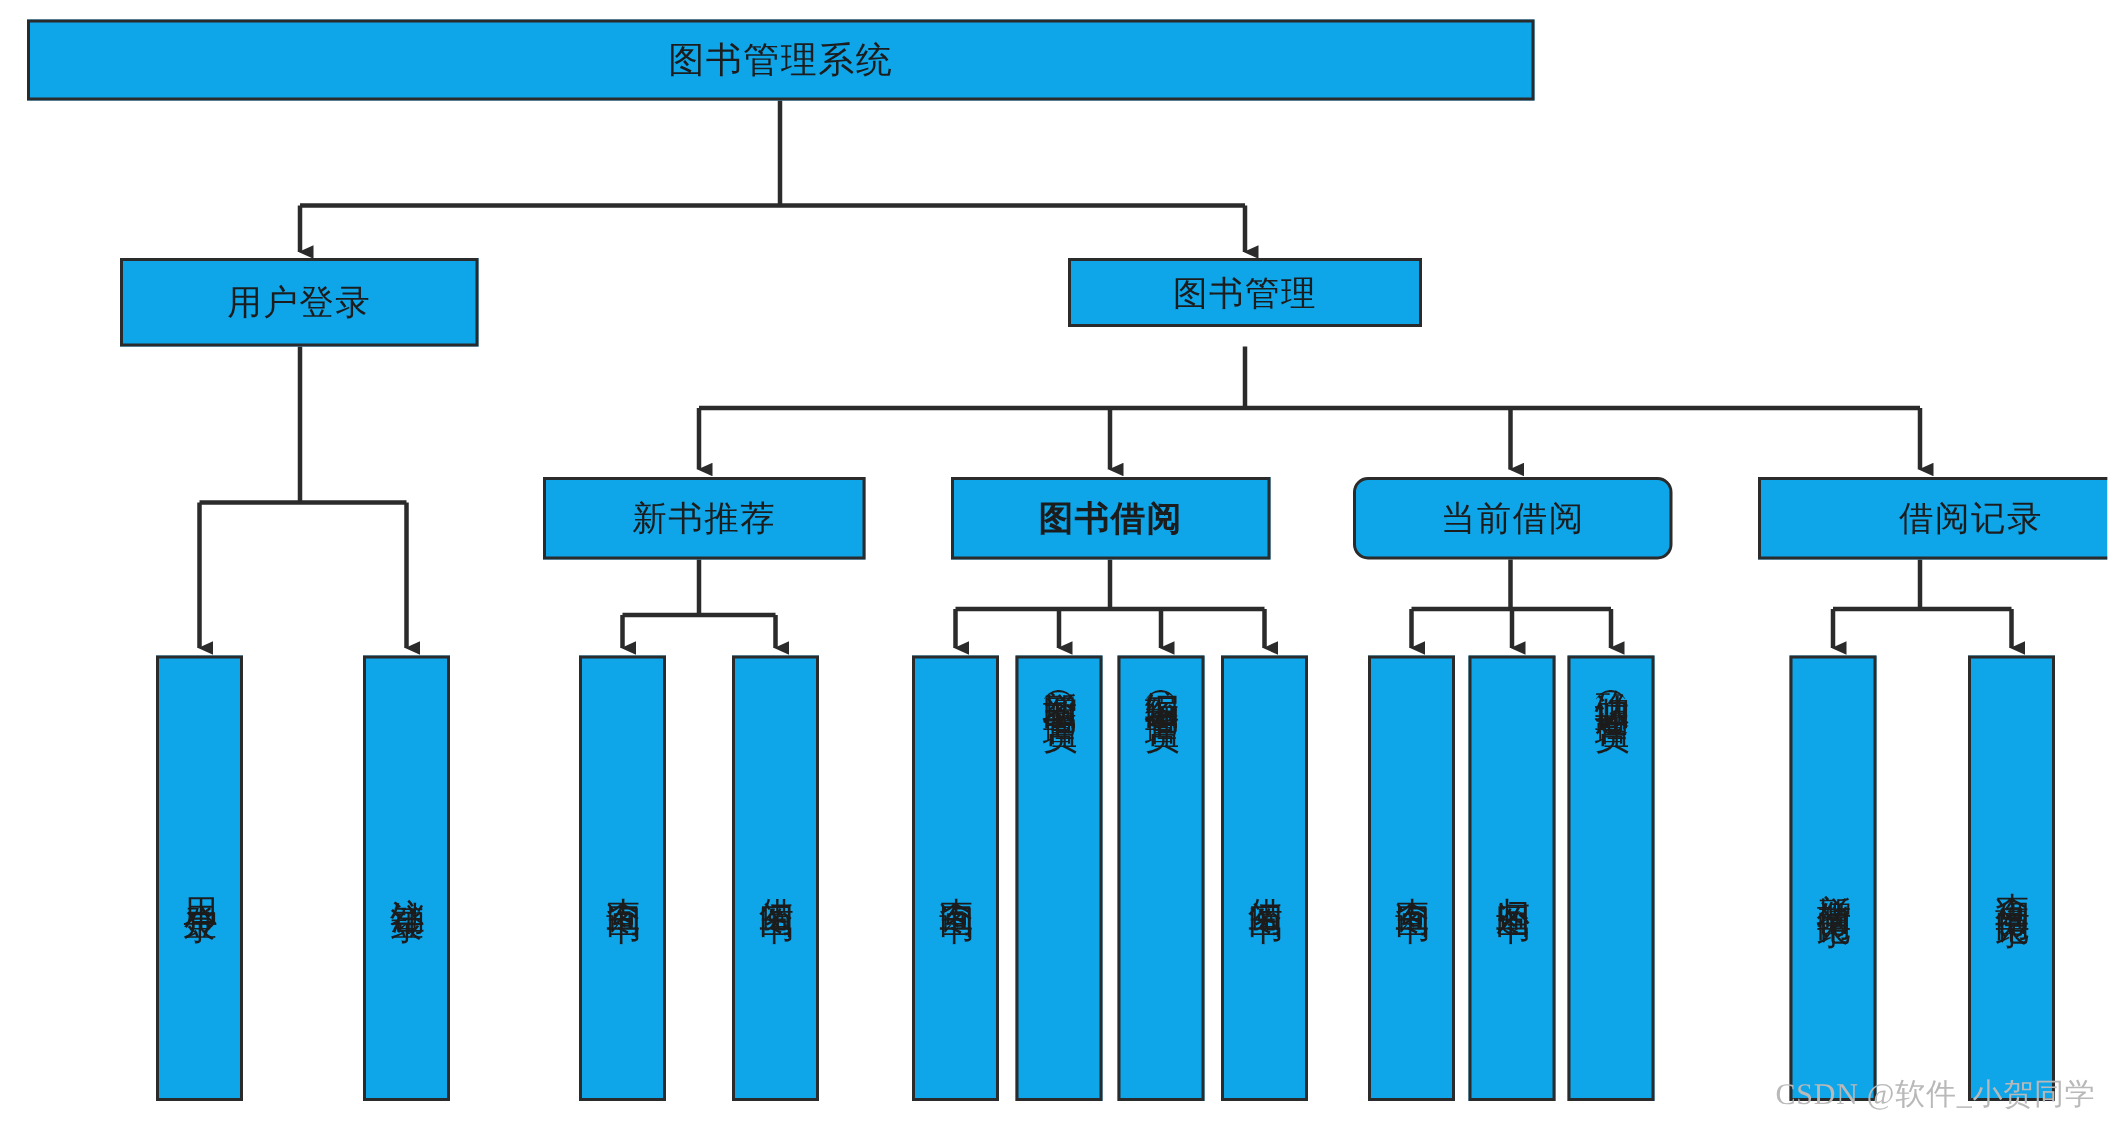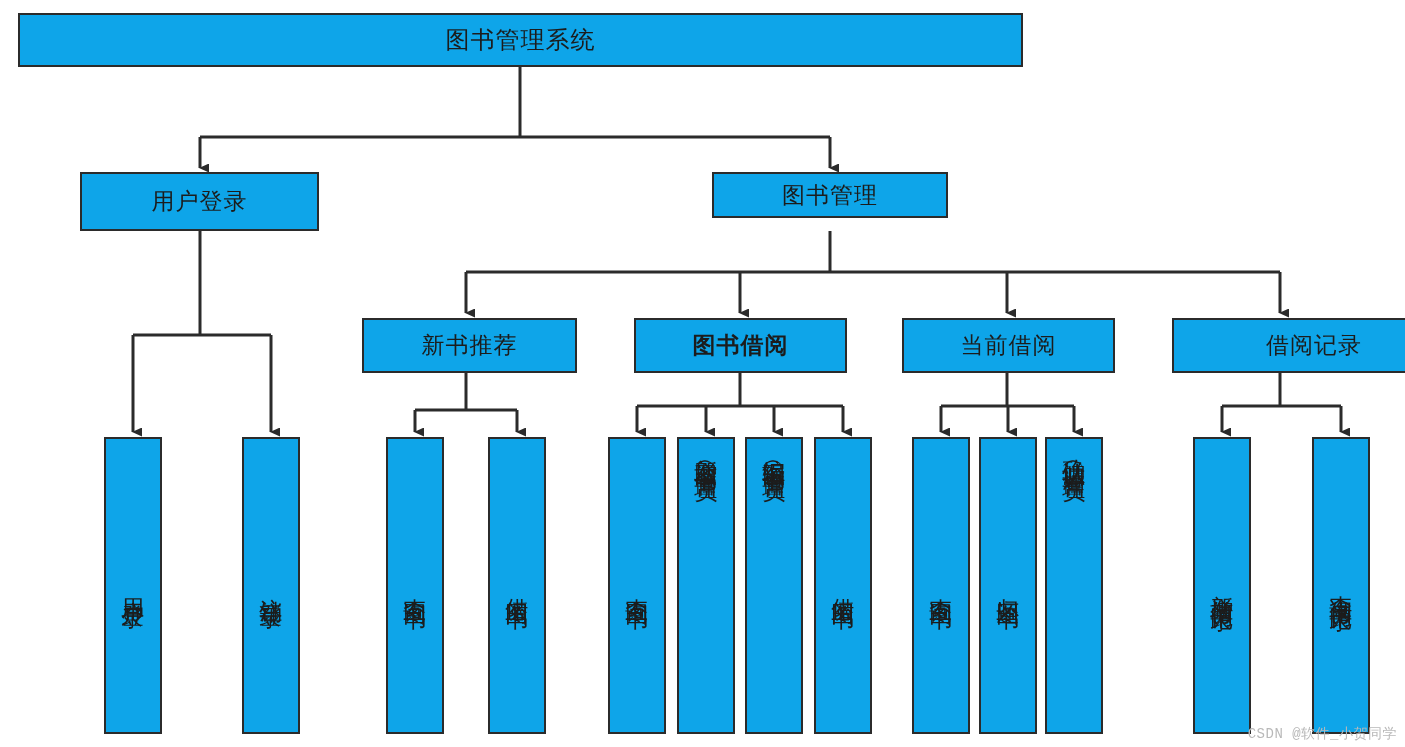--- a/index.html
+++ b/index.html
@@ -70,25 +70,25 @@
     justify-content: center;
   }
   .leafwrap.top {
     align-items: flex-start;
     padding-top: 2px;
   }
   #watermark {
     position: absolute;
     right: 8px;
     bottom: 4px;
-    font-size: 14px;
+    font-size: 20px;
     color: #b9b9b9;
     letter-spacing: 0.5px;
     white-space: nowrap;
-    font-family: Liberation Mono, monospace;
+    font-family: Liberation Serif, serif;
   }
 </style>
 </head>
 <body>
 
 <div id="diagram-root">
 
   <svg id="diagram-svg" viewBox="0 0 1405 747" xmlns="http://www.w3.org/2000/svg">
     <defs>
       <marker id="arrowhead" markerWidth="9" markerHeight="10" refX="4.5" refY="9" orient="auto" markerUnits="userSpaceOnUse">
@@ -152,21 +152,21 @@
   </div>
 
   <div class="node horiz" style="left:362px; top:318px; width:215px; height:55px;">
     <span>新书推荐</span>
   </div>
 
   <div class="node horiz" style="left:634px; top:318px; width:213px; height:55px;font-weight:bold;">
     <span>图书借阅</span>
   </div>
 
-  <div class="node horiz" style="left:902px; top:318px; width:213px; height:55px;">
+  <div class="node horiz" style="left:902px; top:318px; width:213px; height:55px;border-radius:10px;">
     <span>当前借阅</span>
   </div>
 
   <div class="node horiz" style="left:1172px; top:318px; width:256px; height:55px;padding-left:28px;">
     <span>借阅记录</span>
   </div>
 
   <div class="node leaf" style="left:104px; top:437px; width:58px; height:297px;">
     <div class="leafwrap">
       <span class="vlabel">用户登录</span>

